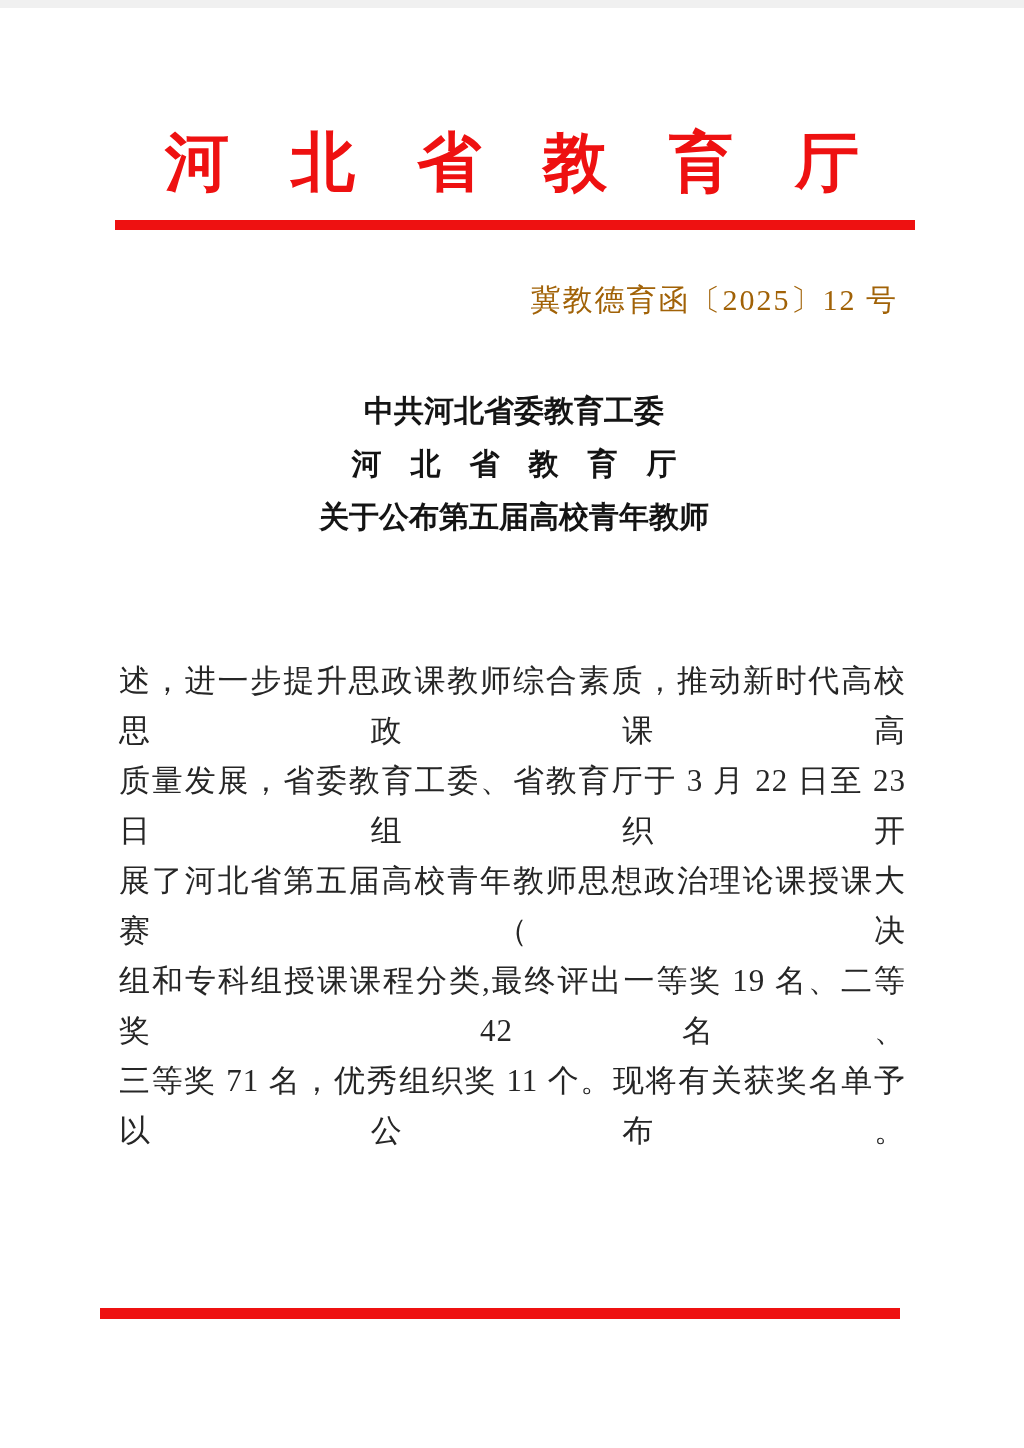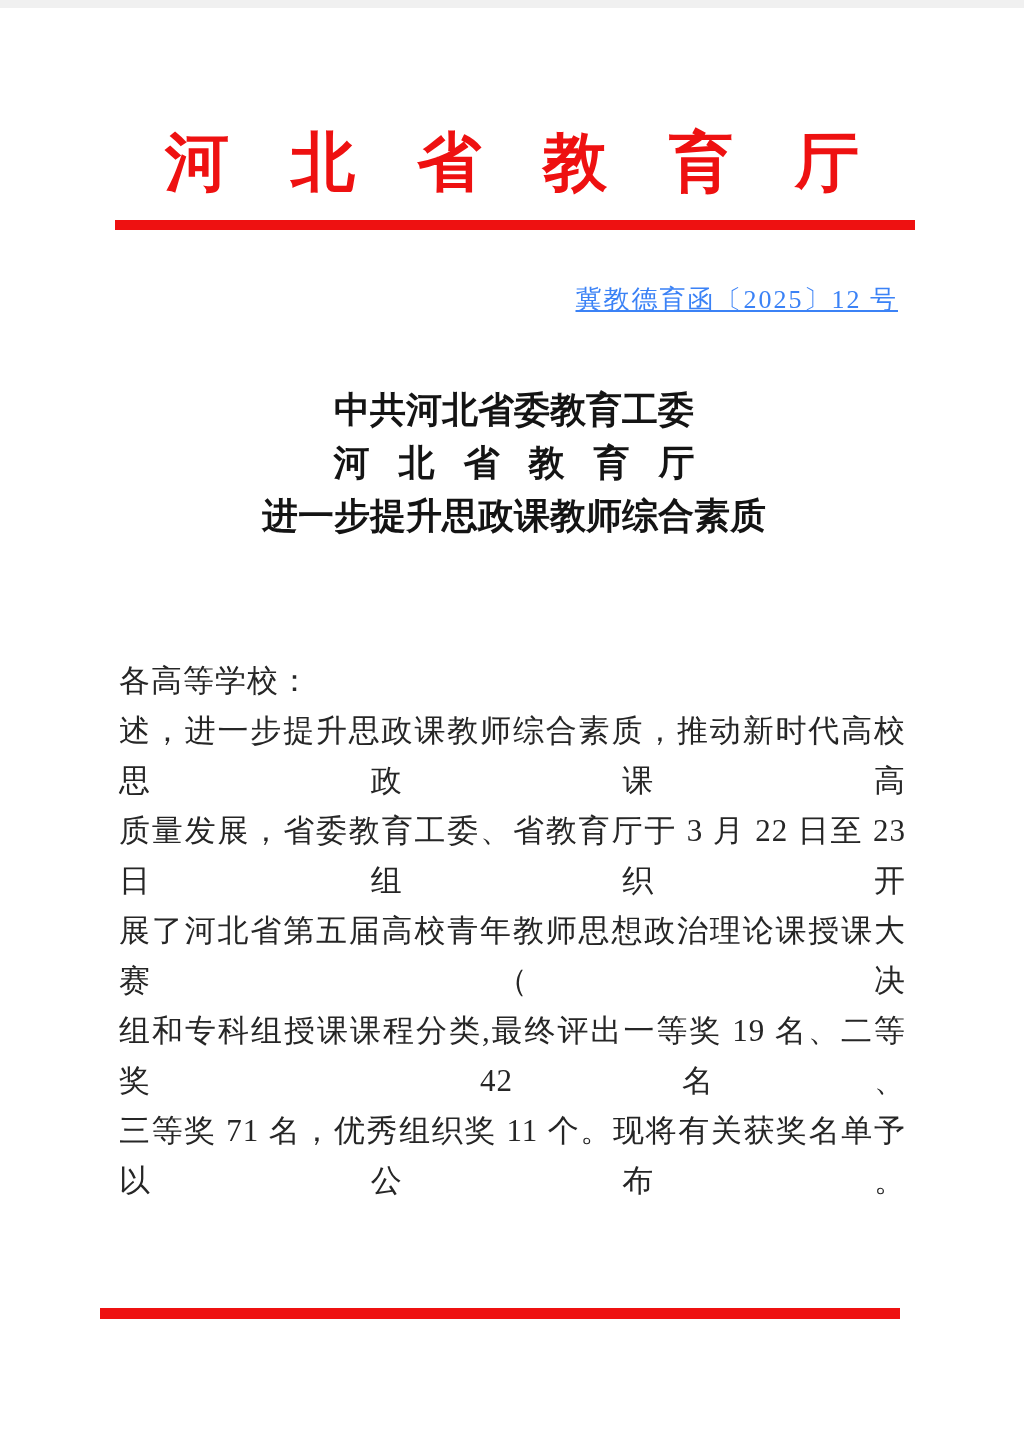--- a/index.html
+++ b/index.html
@@ -35,33 +35,32 @@
     position: absolute;
     top: 212px; left: 115px; width: 800px;
     height: 2px;
     border-top: 7px solid var(--red);
     border-bottom: 3px solid var(--red);
     background: transparent;
   }
   .doc-number {
     position: absolute;
     top: 272px; right: 126px;
-    font-size: 26px;
+    font-size: 30px;
     line-height: 40px;
     letter-spacing: 2px;
-    color: #3b82f6;
-    text-decoration: underline;
+    color: #a16207;
   }
   .notice-title {
     position: absolute;
     top: 376px; left: 4px; right: 0;
     text-align: center;
     font-weight: bold;
     color: var(--title-ink);
-    font-size: 36px;
+    font-size: 30px;
     line-height: 53px;
   }
   .notice-title .spaced {
     letter-spacing: 29px;
     padding-left: 29px;
     white-space: nowrap;
   }
   .body-block {
     position: absolute;
     top: 648px; left: 119px; width: 787px;
@@ -92,25 +91,24 @@
 
   <div class="letterhead-title">河北省教育厅</div>
 
   <div class="rule-top"></div>
 
   <div class="doc-number">冀教德育函〔2025〕12 号</div>
 
   <div class="notice-title">
     <div>中共河北省委教育工委</div>
     <div class="spaced">河北省教育厅</div>
-    <div>进一步提升思政课教师综合素质</div>
+    <div>关于公布第五届高校青年教师</div>
   </div>
 
   <div class="body-block">
-    <div class="salutation">各高等学校：</div>
 
     <div>
       <div class="body-line">述，进一步提升思政课教师综合素质，推动新时代高校思政课高</div>
       <div class="body-line">质量发展，省委教育工委、省教育厅于 3 月 22 日至 23 日组织开</div>
       <div class="body-line">展了河北省第五届高校青年教师思想政治理论课授课大赛（决</div>
       <div class="body-line">组和专科组授课课程分类,最终评出一等奖 19 名、二等奖 42 名、</div>
       <div class="body-line">三等奖 71 名，优秀组织奖 11 个。现将有关获奖名单予以公布。</div>
     </div>
 
   </div>

